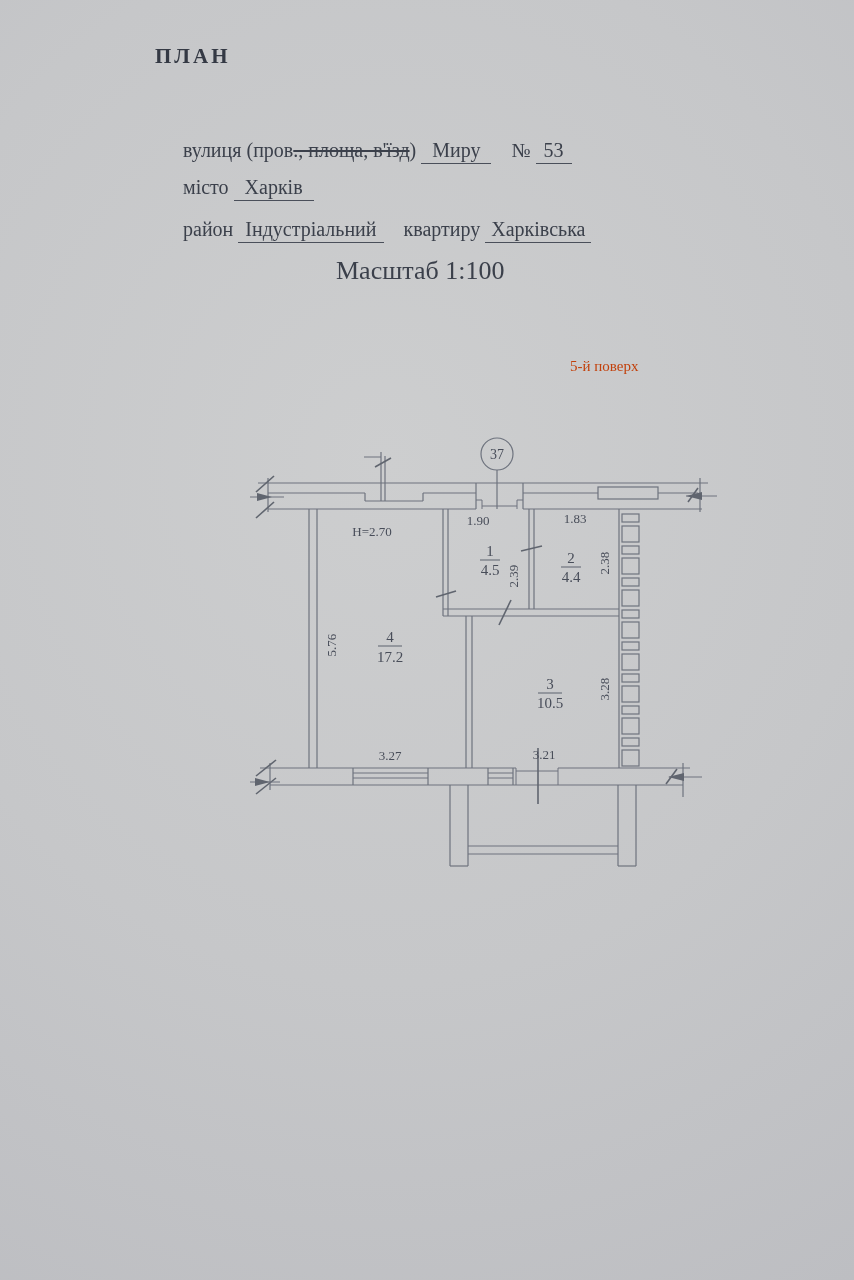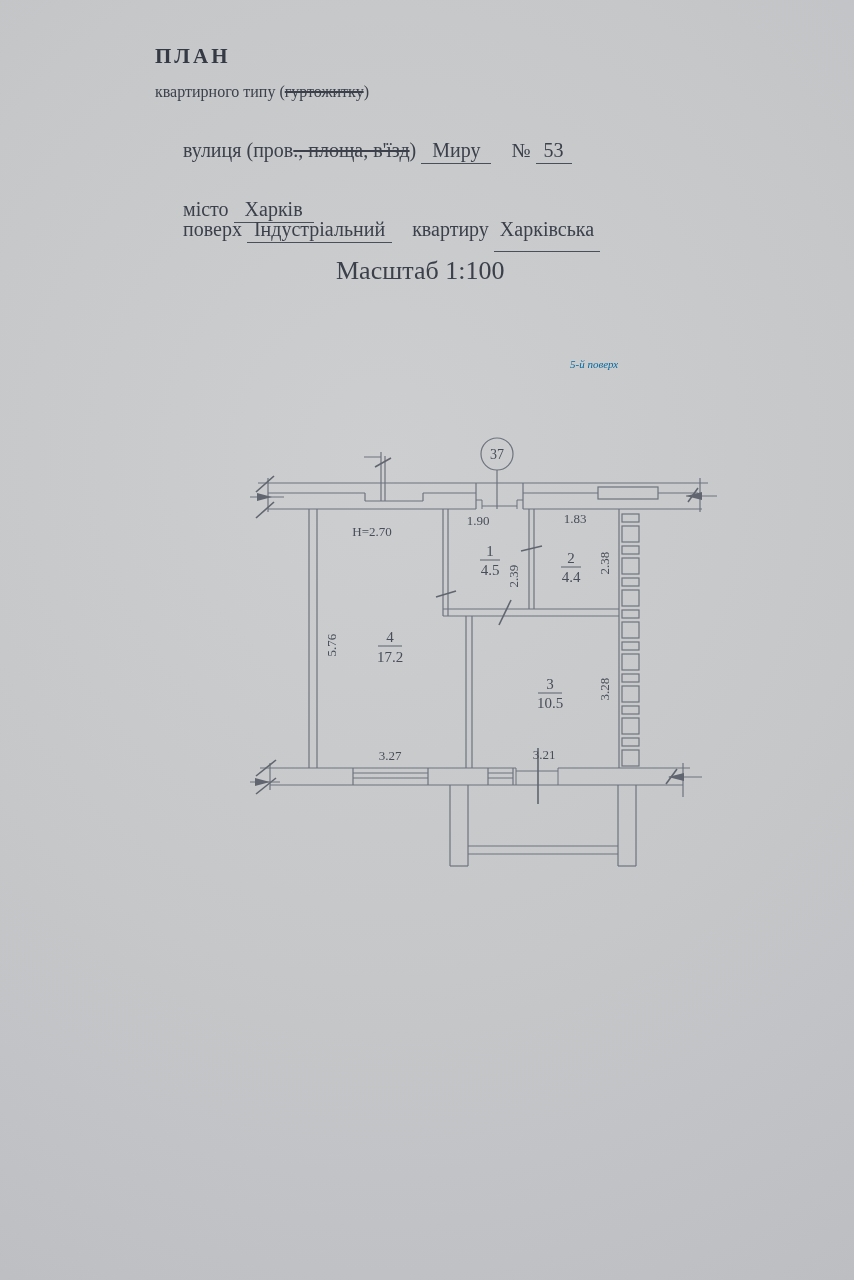--- a/index.html
+++ b/index.html
@@ -11,48 +11,47 @@
   }
   .abs { position:absolute; }
   .hdr { left:155px; top:44px; width:440px; text-align:left; }
   .title { font-size:21px; font-weight:bold; letter-spacing:3px; color:#343944; margin-bottom:12px; }
   .sub { font-size:16px; line-height:22px; color:#3b404b; }
   .st { text-decoration:line-through; text-decoration-thickness:1.5px; }
   .num37 { font-weight:bold; font-size:17px; border-bottom:1.5px solid #464b56; padding:0 7px 1px; }
   .formline { font-size:20px; white-space:nowrap;text-align:right; }
   .fill { border-bottom:1.5px solid #4a4f5a; padding:0 11px 2px; }
   .street { left:183px; top:139px; }
-  .city { left:183px; top:176px;margin-top:22px; }
+  .city { left:183px; top:176px; }
   .district { left:183px; top:218px; }
   .gap { display:inline-block; width:20px; }
   .scaleline { left:336px; top:256px; font-size:26px; }
-  .floornote { left:570px; top:358px; font-size:11px; color:#0369a1;font-style:italic; }
+  .floornote { left:570px; top:358px; font-size:15px; color:#c2410c; }
   .plan { left:250px; top:430px; width:470px; height:440px; }
   .plan line, .plan rect, .plan circle { stroke:#6e737e; stroke-width:1.2; fill:none; }
   .plan .tick { stroke:#60656f; stroke-width:1.6; }
   .plan .thin { stroke-width:1; }
   .plan .ah { fill:#60656f; stroke:none; }
   .plan text { fill:#484d59; font-family:"Liberation Serif","DejaVu Serif",serif; }
   .dim { font-size:13px; }
   .room { font-size:15px; }
   .frac { stroke:#4f5460; stroke-width:1; }
 </style>
 </head>
 <body>
 
 <div class="abs hdr">
   <div class="title">ПЛАН</div>
-  <div class="sub"><span>квартирного типу (</span><span class="st">гуртожитку</span><span>)</span></div>
 </div>
 
 <div class="abs formline street"><span>вулиця (пров</span><span class="st">., площа, в'їзд</span><span>) </span><span class="fill">Миру</span><span class="gap"></span><span>№</span> <span class="fill" style="padding:0 8px 2px;">53</span></div>
 
 <div class="abs formline city"><span>місто</span> <span class="fill">Харків</span></div>
 
-<div class="abs formline district"><span>поверх</span> <span class="fill" style="padding:0 7px 2px;">Індустріальний</span><span class="gap"></span><span>квартиру</span> <span class="fill" style="padding:0 6px 11px;">Харківська</span></div>
+<div class="abs formline district"><span>район</span> <span class="fill" style="padding:0 7px 2px;">Індустріальний</span><span class="gap"></span><span>квартиру</span> <span class="fill" style="padding:0 6px 2px;">Харківська</span></div>
 
 <div class="abs scaleline">Масштаб 1:100</div>
 
 <div class="abs floornote">5-й поверх</div>
 
 <svg class="abs plan" viewBox="0 0 470 440">
 
   <g>
     <circle cx="247" cy="24" r="16"></circle>
     <line x1="247" y1="40" x2="247" y2="79"></line>

